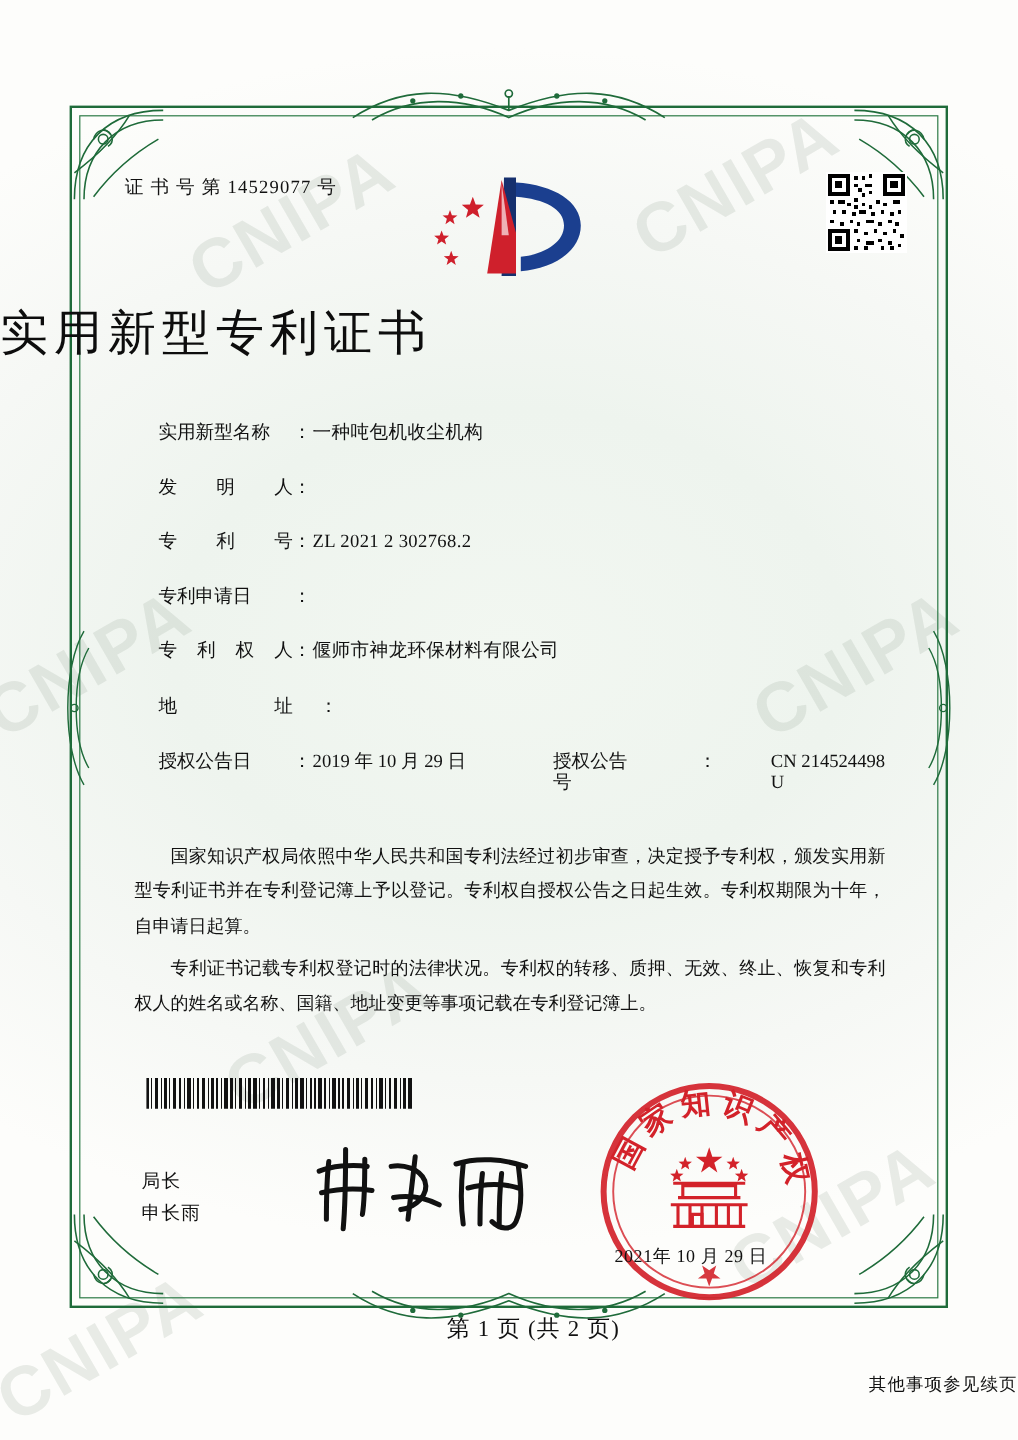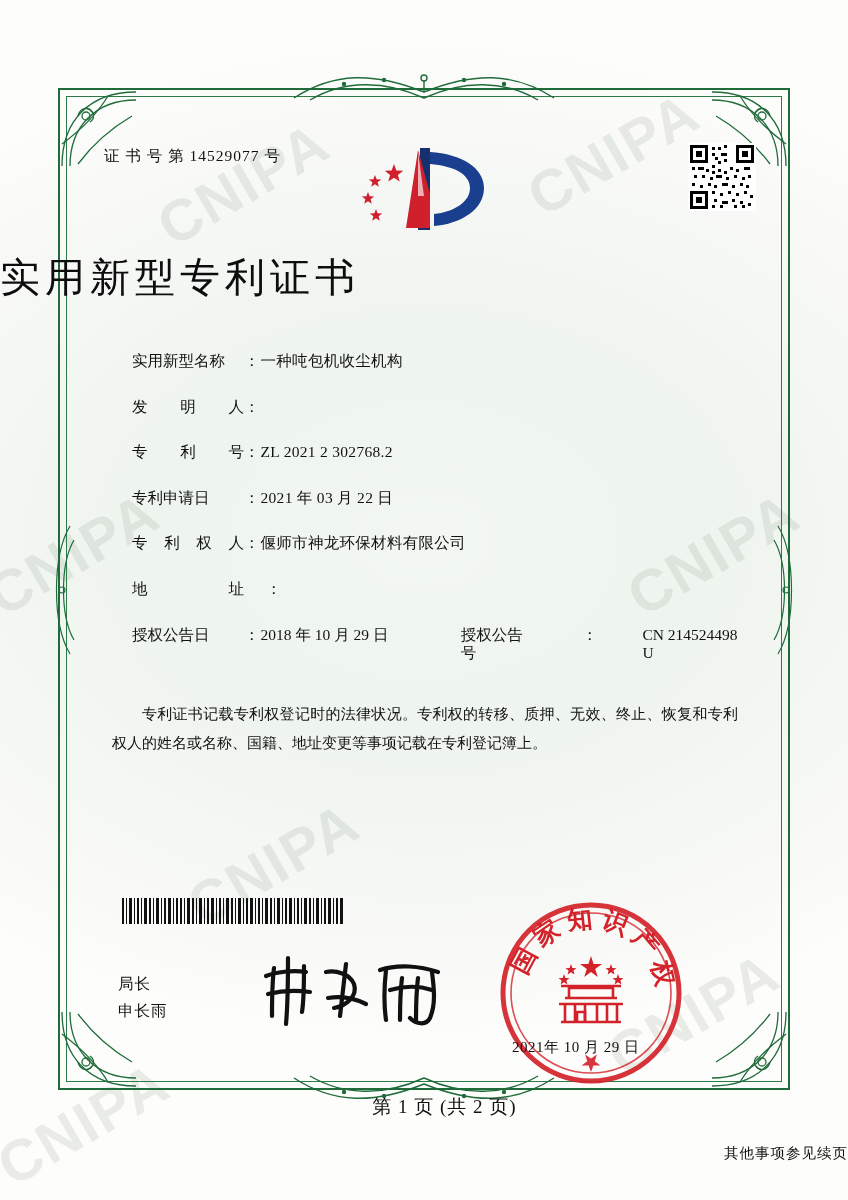--- a/index.html
+++ b/index.html
@@ -444,21 +444,20 @@
           <span>利</span>
           <span>号</span>
         </span>
       <span class="fcolon">：</span>
       <span class="fvalue">ZL 2021 2 302768.2</span>
     </div>
 
     <div class="frow">
       <span class="flabel">专利申请日</span>
       <span class="fcolon">：</span>
-      <span class="fvalue">2021 年 03 月 22 日</span>
     </div>
 
     <div class="frow">
       <span class="flabel spread">
           <span>专</span>
           <span>利</span>
           <span>权</span>
           <span>人</span>
         </span>
       <span class="fcolon">：</span>
@@ -470,32 +469,33 @@
           <span>地</span>
           <span>址</span>
         </span>
       <span class="fcolon">：</span>
     </div>
 
     <div class="frow frow-split">
       <span class="split-a">
         <span class="flabel">授权公告日</span>
         <span class="fcolon">：</span>
-        <span>2018 年 10 月 29 日</span>
+        <span>2019 年 10 月 29 日</span>
       </span>
       <span class="split-b">
         <span>授权公告号</span>
         <span class="fcolon">：</span>
         <span>CN 214524498 U</span>
       </span>
     </div>
 
   </div>
 
   <div class="paras">
+    <p>国家知识产权局依照中华人民共和国专利法经过初步审查，决定授予专利权，颁发实用新型专利证书并在专利登记簿上予以登记。专利权自授权公告之日起生效。专利权期限为十年，自申请日起算。</p>
     <p>专利证书记载专利权登记时的法律状况。专利权的转移、质押、无效、终止、恢复和专利权人的姓名或名称、国籍、地址变更等事项记载在专利登记簿上。</p>
   </div>
 
   <div class="barcode">
     <svg width="222" height="26" viewBox="0 0 222 26" shape-rendering="crispEdges">
       <rect width="222" height="26" fill="#ffffff" opacity="0"></rect>
       <g fill="#111111">
         <rect x="0" y="0" width="2" height="26"></rect>
           <rect x="4" y="0" width="1" height="26"></rect>
         <rect x="7" y="0" width="3" height="26"></rect>

